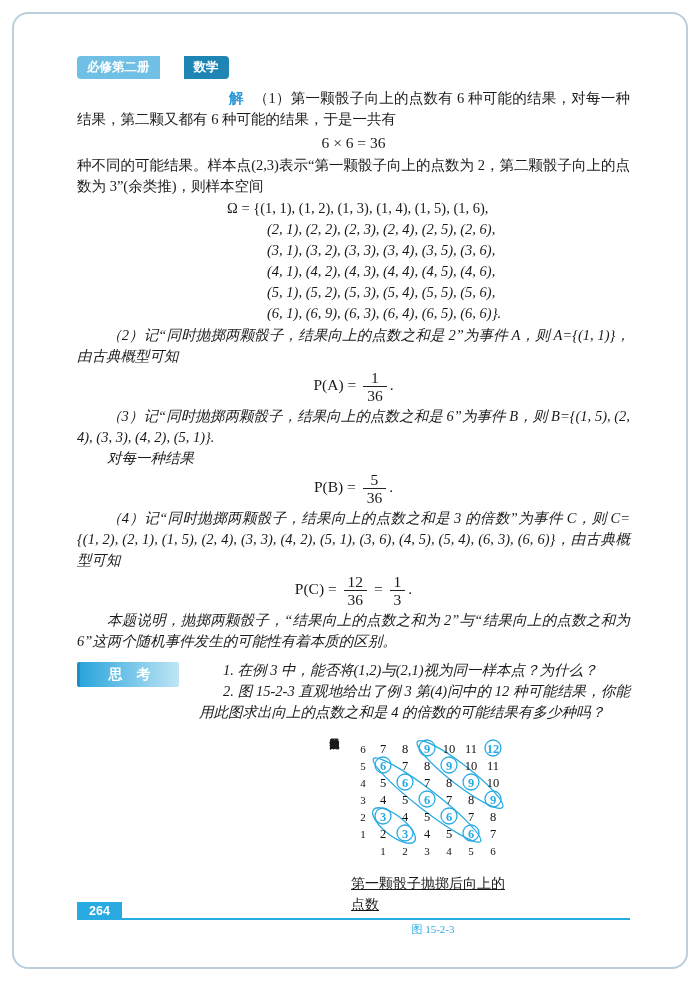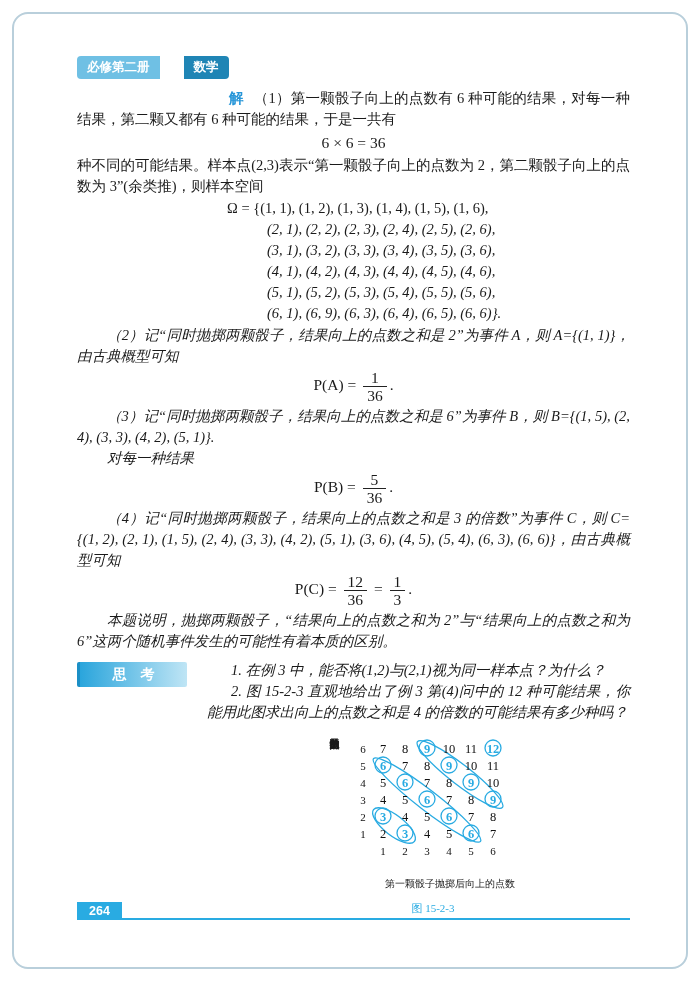--- a/index.html
+++ b/index.html
@@ -24,36 +24,36 @@
   .formula { text-align:center; margin:2px 0; font-size:15.5px; }
   .frac { display:inline-block; vertical-align:middle; text-align:center; line-height:1.1; margin:0 3px; }
   .frac span { display:block; padding:0 4px; }
   .frac .den { border-top:1px solid #222; }
 
   .omega { margin:1px 0 1px 150px; }
   .omega-line { white-space:nowrap; }
   .omega-line + .omega-line { padding-left:40px;font-style:italic; }
 
   .think { margin-top:8px; font-style:italic; }
-  .think-label { float:left; width:110px; margin:2px 20px 26px 0; padding:2px 0; text-align:center;
+  .think-label { float:left; width:102px; margin:2px 20px 26px 0; padding:2px 0; text-align:center;
                  background:linear-gradient(90deg,#2aa5dc,#bfe5f5); color:#fff;
                  font-style:normal; font-weight:bold; font-family:"Liberation Sans",sans-serif;
                  font-size:14px; border-radius:2px; border-left:3px solid #1b8fc6; }
   .think p { text-indent:24px; margin:0; }
   .clear { clear:both; }
 
   .fig { margin:8px 0 0 248px; width:200px; font-style:normal; }
   .fig-body { display:flex; align-items:flex-start; }
   .fig-ylabel { writing-mode:vertical-rl; text-orientation:upright; font-size:10px; letter-spacing:0;
                 height:134px; width:18px; line-height:18px; }
   .fnum { font-family:"Liberation Serif", serif; font-size:12.5px; fill:#111; }
   .fnum.hot { fill:var(--accent); font-weight:bold; }
   .ftick { font-family:"Liberation Serif", serif; font-size:11px; fill:#111; }
   .fring { fill:none; stroke:var(--accent); stroke-width:1.3; }
-  .fig-xlabel { margin-left:26px; width:164px; text-align:right; font-size:10px; }
+  .fig-xlabel { margin-left:26px; width:164px; text-align:left; font-size:14px;text-decoration:underline; }
   .fig-caption { margin-left:26px; width:164px; text-align:center; font-size:11px; color:var(--accent); margin-top:4px; }
 
   .footer { position:absolute; left:63px; right:56px; bottom:47px; display:flex; align-items:flex-end; }
   .page-num { background:var(--accent); color:#fff; font-family:"Liberation Sans",sans-serif;
               font-size:12.5px; font-weight:bold; padding:2px 12px; }
   .footer-line { flex:1; height:2px; background:var(--accent); }
 </style>
 </head>
 <body>
 

